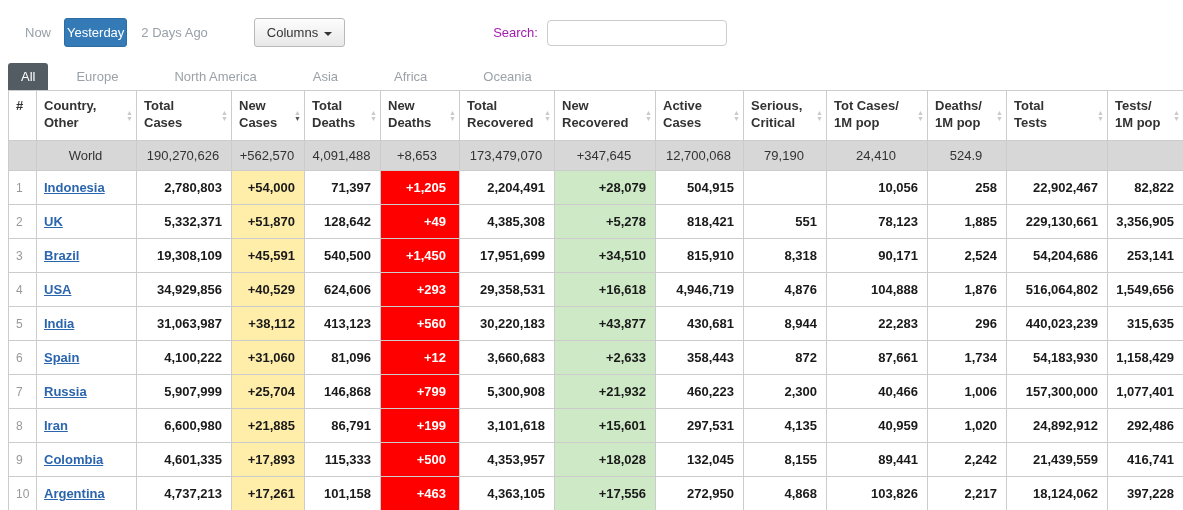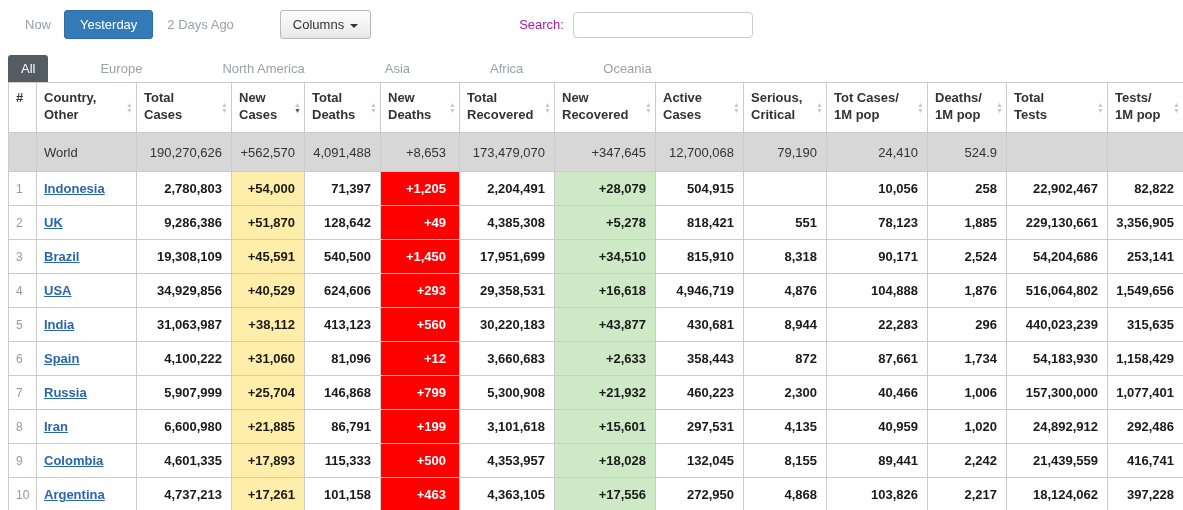--- a/index.html
+++ b/index.html
@@ -4,47 +4,47 @@
 <style>
   * { box-sizing: border-box; }
   html,body { margin:0; padding:0; }
   body {
     width:1183px; height:510px; overflow:hidden;
     background:#fff; font-family:"Liberation Sans", sans-serif;
     -webkit-font-smoothing:antialiased;
   }
 
   
-  .topbar { display:flex; align-items:center; padding:10px 0 2px 25px; font-size:13px; }
+  .topbar { display:flex; align-items:center; padding:10px 0 2px 25px; font-size:13px;margin-top:8px; }
   .time-link { color:#98a1a8; cursor:pointer; }
   .btn-yesterday {
     background:var(--accent-blue,#337ab7); color:#fff;
     border:1px solid #2e6da4; border-radius:3px;
-    padding:6px 15px; margin-left:13px; font-size:13px; cursor:pointer;
+    padding:6px 2px; margin-left:13px; font-size:13px; cursor:pointer;
   }
   .two-days { margin-left:14px; }
   .btn-columns {
     margin-left:46px; background:linear-gradient(#fdfdfd,#e8e8e8);
     border:1px solid #b9b9b9; border-radius:3px;
     padding:6px 12px; font-size:13px; color:#333; cursor:pointer;
   }
   .caret {
     display:inline-block; margin-left:6px; vertical-align:middle;
     border-top:4px solid #333; border-left:4px solid transparent; border-right:4px solid transparent;
   }
   .search-wrap { margin-left:148px; display:flex; align-items:center; }
   .search-label { color:#a21caf; }
   .search-input {
     margin-left:9px; width:180px; height:26px;
     border:1px solid #ccc; border-radius:4px; padding:0 7px; font-size:13px;
     outline:none;
   }
 
   
-  .tabs { display:flex; align-items:flex-end; padding-left:8px; margin-top:14px; font-size:13px;gap:24px; }
+  .tabs { display:flex; align-items:flex-end; padding-left:8px; margin-top:14px; font-size:13px; }
   .tab { color:#9aa2a8; padding:6px 28px; cursor:pointer; }
   .tab.active {
     background:var(--tab-active-bg,#545c63); color:#fff;
     border-radius:3px 3px 0 0; padding:6px 13px;
   }
 
   
   table {
     border-collapse:collapse; table-layout:fixed;
     margin-left:8px; width:1175px; font-size:13px;
@@ -57,21 +57,21 @@
   .th-label div { line-height:17px; font-weight:bold; font-size:13px; }
   .sort-icon {
     position:absolute; right:3px; top:50%; transform:translateY(-50%);
     display:flex; flex-direction:column; align-items:center;
     font-size:7px; line-height:6px; color:#c9c9c9;
   }
   .sort-icon i { font-style:normal; }
   .sort-icon.sorted-desc i:last-child { color:#555; }
 
   tbody td { height:34px; padding:0 9px 0 7px; }
-  tr.world td { height:39px; background:var(--world-row-bg,#d7d7d7); color:#333; font-weight:normal; }
+  tr.world td { height:30px; background:var(--world-row-bg,#d7d7d7); color:#333; font-weight:normal;text-align:center; }
   td.rank { color:#999; font-size:12px; text-align:left; }
   td.country { text-align:left; font-weight:bold; }
   td.country a { color:var(--link-blue,#2a65ad); text-decoration:underline; }
   td.num { text-align:right; font-weight:bold; color:#1a1a1a; }
   tr.world td.num { font-weight:normal; }
   td.new-cases { background:var(--new-cases-bg,#FFEEAA);margin-top:36px; }
   td.new-deaths { background:var(--new-deaths-bg,#ff0000); color:#fff; padding-right:13px; }
   td.new-recovered { background:var(--new-recovered-bg,#cde9c6); }
   tr.world td.new-cases, tr.world td.new-deaths, tr.world td.new-recovered {
     background:var(--world-row-bg,#d7d7d7); color:#333;
@@ -285,21 +285,21 @@
         <td class="num">504,915</td>
         <td class="num"></td>
         <td class="num">10,056</td>
         <td class="num">258</td>
         <td class="num">22,902,467</td>
         <td class="num">82,822</td>
       </tr>
       <tr>
         <td class="rank">2</td>
         <td class="country"><a href="#">UK</a></td>
-        <td class="num">9,286,386</td>
+        <td class="num">5,332,371</td>
         <td class="num new-cases">+51,870</td>
         <td class="num">128,642</td>
         <td class="num new-deaths">+49</td>
         <td class="num">4,385,308</td>
         <td class="num new-recovered">+5,278</td>
         <td class="num">818,421</td>
         <td class="num">551</td>
         <td class="num">78,123</td>
         <td class="num">1,885</td>
         <td class="num">229,130,661</td>

